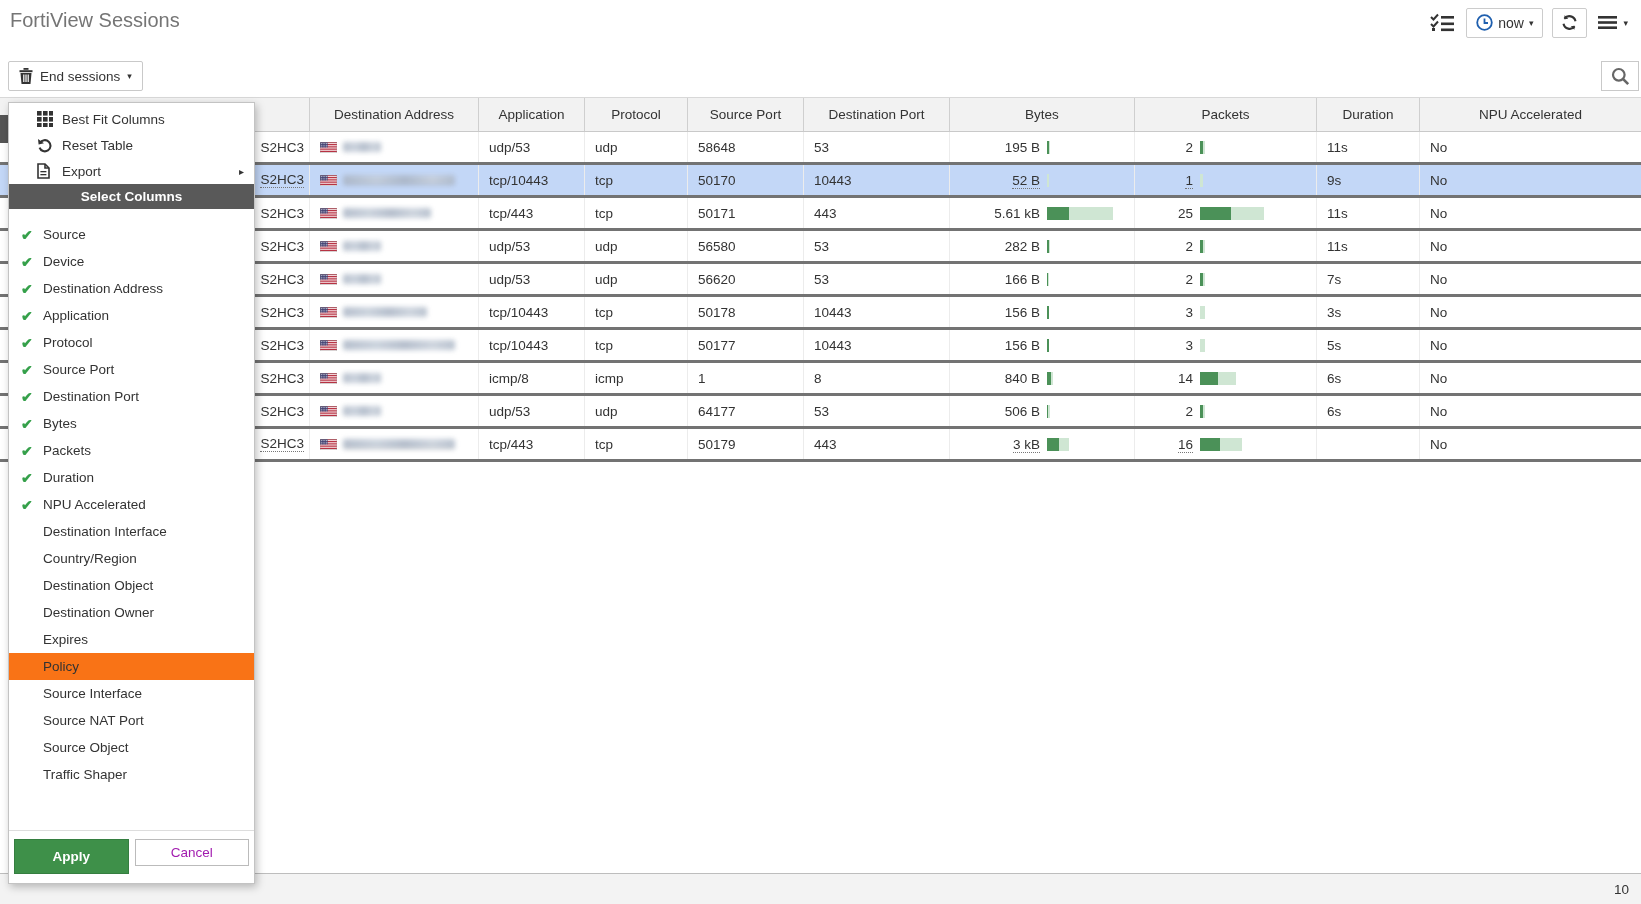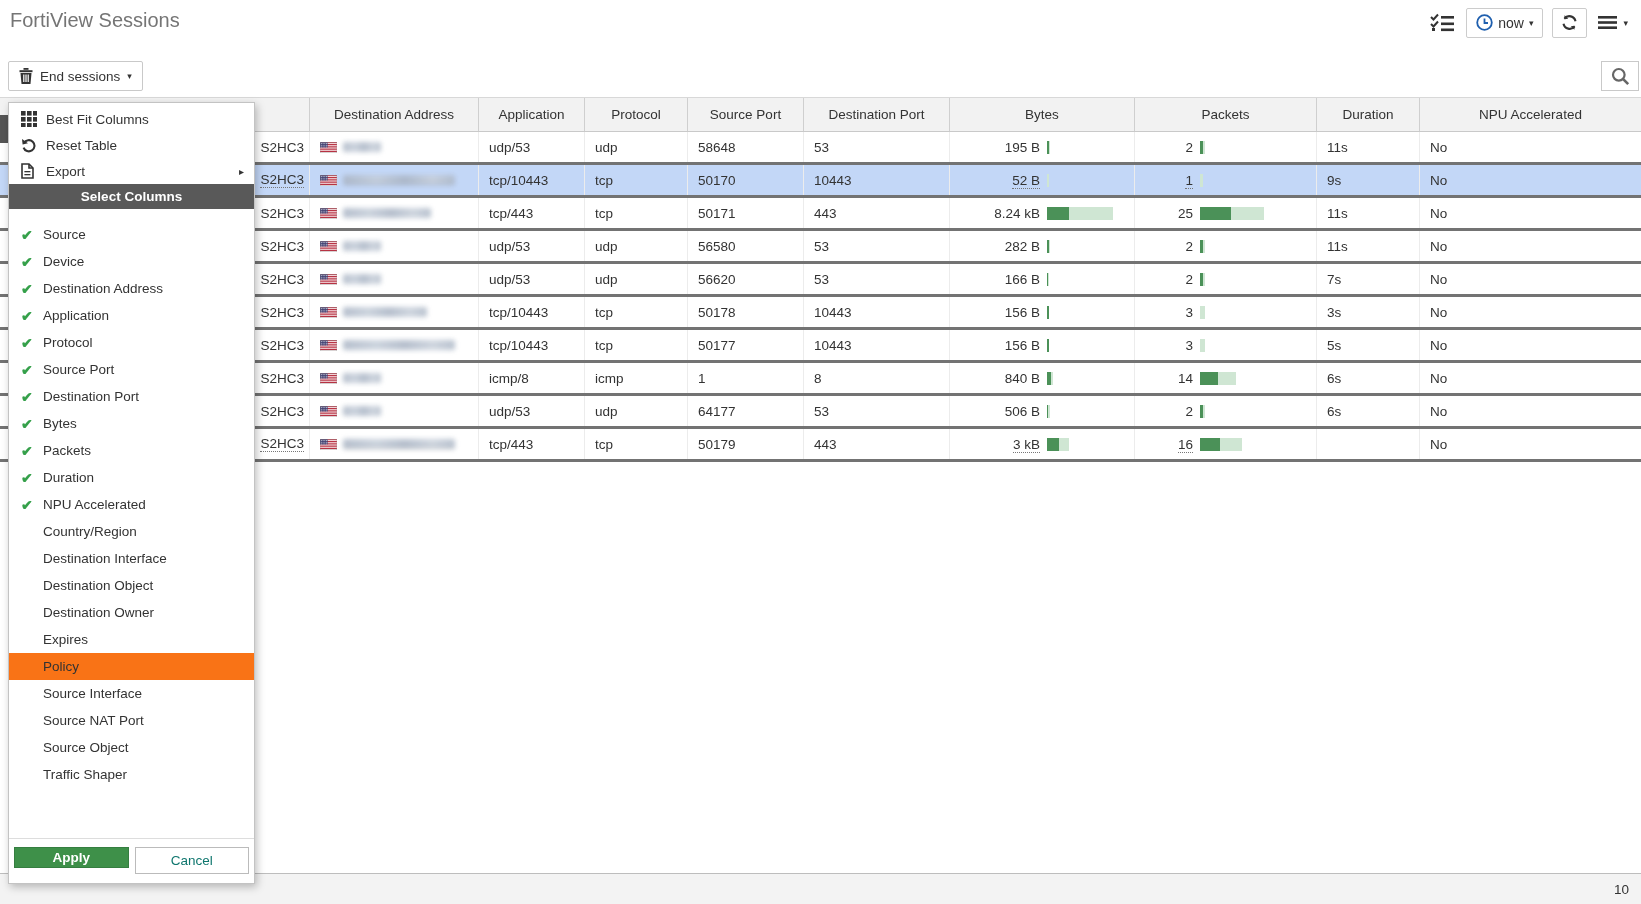--- a/index.html
+++ b/index.html
@@ -42,32 +42,32 @@
   .pkts-num { width:58px; }
   .bar { display:flex; height:13px; margin-left:7px; flex:none; }
   .bar .dk { background:#4b9158; height:100%; }
   .bar .lt { background:#cfe6d3; height:100%; }
 
   
   #active-col-fragment { left:0; top:115px; width:8px; height:28px; background:#555; }
 
   
   #colmenu { left:8px; top:102px; width:247px; height:782px; background:#fff; border:1px solid #c3c3c3; box-shadow:2px 3px 8px rgba(0,0,0,.25); z-index:10; display:flex; flex-direction:column; }
-  .mi { height:26px; display:flex; align-items:center; font-size:13.5px; color:#333; cursor:pointer; position:relative; flex:none; }
+  .mi { height:26px; display:flex; align-items:center; font-size:13.5px; color:#333; cursor:pointer; position:relative; flex:none;padding-left:16px; }
   #menu-actions { padding-top:3px; }
   .mi .aicon { width:25px; margin-left:12px; display:flex; align-items:center; }
   .mi .sub-arrow { position:absolute; right:10px; font-size:10px; color:#333; }
   #menu-section-header { height:25px; background:#595959; color:#fff; font-weight:bold; font-size:13.5px; display:flex; align-items:center; justify-content:center; flex:none; }
   #menu-columns { padding-top:12px; flex:1; }
   .ci { height:27px; display:flex; align-items:center; font-size:13.5px; cursor:pointer; flex:none; }
   .ci .chk { width:22px; margin-left:12px; color:#35a04a; font-weight:bold; font-size:14px; }
   .ci.hl { background:#f97316; }
   #menu-buttons { flex:none; border-top:1px solid #ddd; padding:8px 5px 9px 5px; display:flex; gap:6px; }
-  #apply-btn { flex:1; height:21px; background:#3e9049; border:1px solid #357e40; color:#fff; font-size:13.5px; font-weight:bold; font-family:"Liberation Sans",sans-serif; cursor:pointer; }
-  #cancel-btn { flex:1; height:27px; background:#fff; border:1px solid #bbb; color:#0f766e; font-size:13.5px; font-family:"Liberation Sans",sans-serif; cursor:pointer; }
+  #apply-btn { flex:1; height:35px; background:#3e9049; border:1px solid #357e40; color:#fff; font-size:13.5px; font-weight:bold; font-family:"Liberation Sans",sans-serif; cursor:pointer; }
+  #cancel-btn { flex:1; height:27px; background:#fff; border:1px solid #bbb; color:#a21caf; font-size:13.5px; font-family:"Liberation Sans",sans-serif; cursor:pointer; }
 
   
   #footer { left:0; bottom:0; width:100%; height:31px; background:#f3f3f3; border-top:1px solid #bdbdbd; display:flex; align-items:center; justify-content:flex-end; padding-right:12px; font-size:13.5px; color:#333; }
 </style>
 </head>
 <body>
 
 <div id="page-title" class="abs">FortiView Sessions</div>
 
 <div id="top-controls" class="abs">
@@ -332,21 +332,21 @@
         <div class="dcell">
           <span>tcp</span>
         </div>
         <div class="dcell">
           <span>50171</span>
         </div>
         <div class="dcell">
           <span>443</span>
         </div>
         <div class="dcell numcol">
-          <span class="numbox bytes-num"><span class="">8.24 kB</span></span>
+          <span class="numbox bytes-num"><span class="">5.61 kB</span></span>
           <span class="bar">
             <span class="dk" style="width:22px"></span>
             <span class="lt" style="width:44px"></span>
           </span>
         </div>
         <div class="dcell numcol">
           <span class="numbox pkts-num"><span class="">25</span></span>
           <span class="bar">
             <span class="dk" style="width:31px"></span>
             <span class="lt" style="width:33px"></span>
@@ -916,25 +916,25 @@
       <div class="ci">
         <span class="chk">✔</span>
         <span>Duration</span>
       </div>
       <div class="ci">
         <span class="chk">✔</span>
         <span>NPU Accelerated</span>
       </div>
       <div class="ci">
         <span class="chk"></span>
+        <span>Destination Interface</span>
+      </div>
+      <div class="ci">
+        <span class="chk"></span>
         <span>Country/Region</span>
-      </div>
-      <div class="ci">
-        <span class="chk"></span>
-        <span>Destination Interface</span>
       </div>
       <div class="ci">
         <span class="chk"></span>
         <span>Destination Object</span>
       </div>
       <div class="ci">
         <span class="chk"></span>
         <span>Destination Owner</span>
       </div>
       <div class="ci">

